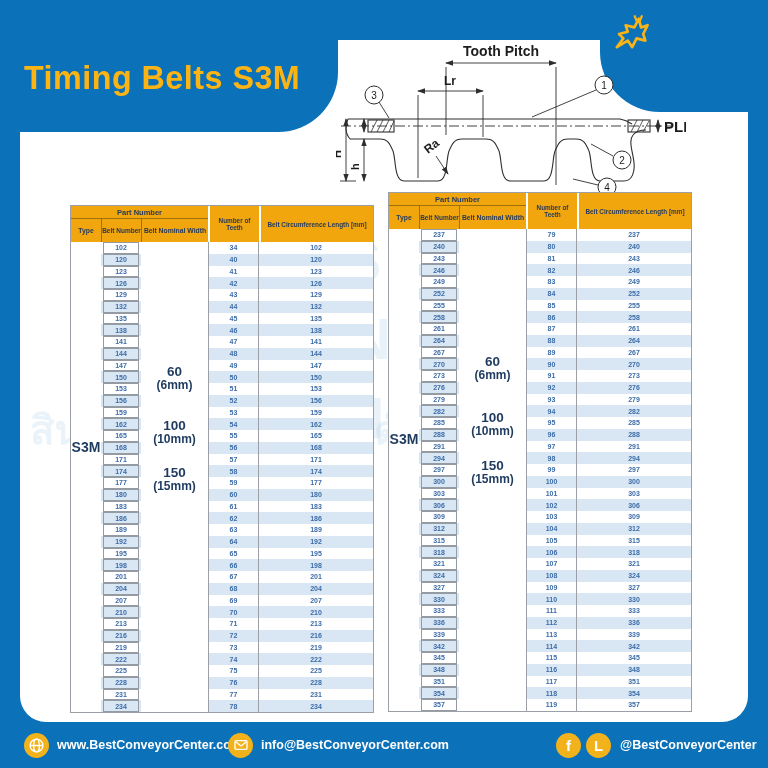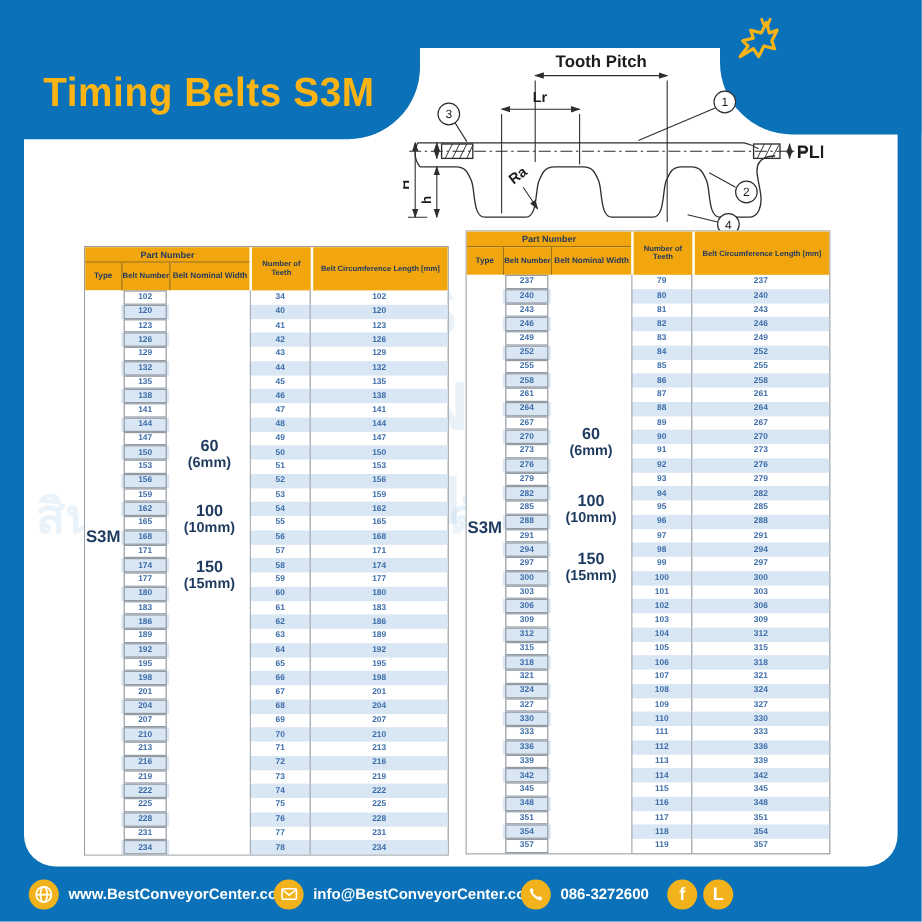--- a/index.html
+++ b/index.html
@@ -3,21 +3,21 @@
 <meta charset="utf-8">
 <style>
   html,body{margin:0;padding:0;}
   body{
     width:768px;height:768px;position:relative;overflow:hidden;
     background:#0b72b9;font-family:"Liberation Sans",sans-serif;
   }
   
   .white-panel{position:absolute;left:20px;top:40px;width:728px;height:682px;
     background:#ffffff;border-radius:26px;}
-  .title-block{position:absolute;left:12px;top:0;width:338px;height:116px;
+  .title-block{position:absolute;left:0;top:0;width:338px;height:132px;
     background:#0b72b9;border-bottom-right-radius:60px;}
   .page-title{position:absolute;left:24px;top:58px;
     font-size:34px;font-weight:bold;color:#fcb415;letter-spacing:.5px;
     transform:scaleX(.95);transform-origin:left;white-space:nowrap;}
   .logo-block{position:absolute;right:0;top:0;width:168px;height:112px;
     background:#0b72b9;border-bottom-left-radius:60px;}
   .logo-goat{position:absolute;left:8px;top:10px;width:44px;height:48px;}
   .logo-text{position:absolute;left:56px;top:18px;color:#ffffff;font-weight:bold;
     font-size:13px;line-height:1.05;letter-spacing:1.5px;}
   
@@ -634,31 +634,26 @@
   </div>
   <div class="f-item" style="left:228px;">
     <span class="f-circle">
       <svg width="16" height="16" viewBox="0 0 24 24" fill="none" stroke="#ffffff" stroke-width="2">
         <rect x="3" y="5.5" width="18" height="13" rx="1.5"></rect>
           <path d="M4,7 L12,13.5 L20,7"></path>
       </svg>
     </span>
     <span class="f-text">info@BestConveyorCenter.com</span>
   </div>
-  <div class="f-item" style="left:434px;">
-    <span class="f-circle">
-      <svg width="15" height="15" viewBox="0 0 24 24" fill="#ffffff">
-        <path d="M6.6 3.2 L9.2 5.8 L7.8 8.4 C8.8 10.8 12.2 14.2 15.6 15.2 L17.2 14 L20.8 16.4 L19 19.8 C13 20.4 3.6 11 4.2 5 Z"></path>
-      </svg>
-    </span>
-    <span class="f-text">086-3272600</span>
-  </div>
   <div class="f-item" style="left:556px;">
     <span class="f-circle">
         <span class="f-glyph">f</span>
       </span>
   </div>
   <div class="f-item" style="left:586px;">
     <span class="f-circle">
         <span class="f-glyph">L</span>
       </span>
   </div>
+  <div class="f-item" style="left:620px;">
+    <span class="f-text">@BestConveyorCenter</span>
+  </div>
 </div>
 
 </body></html>

